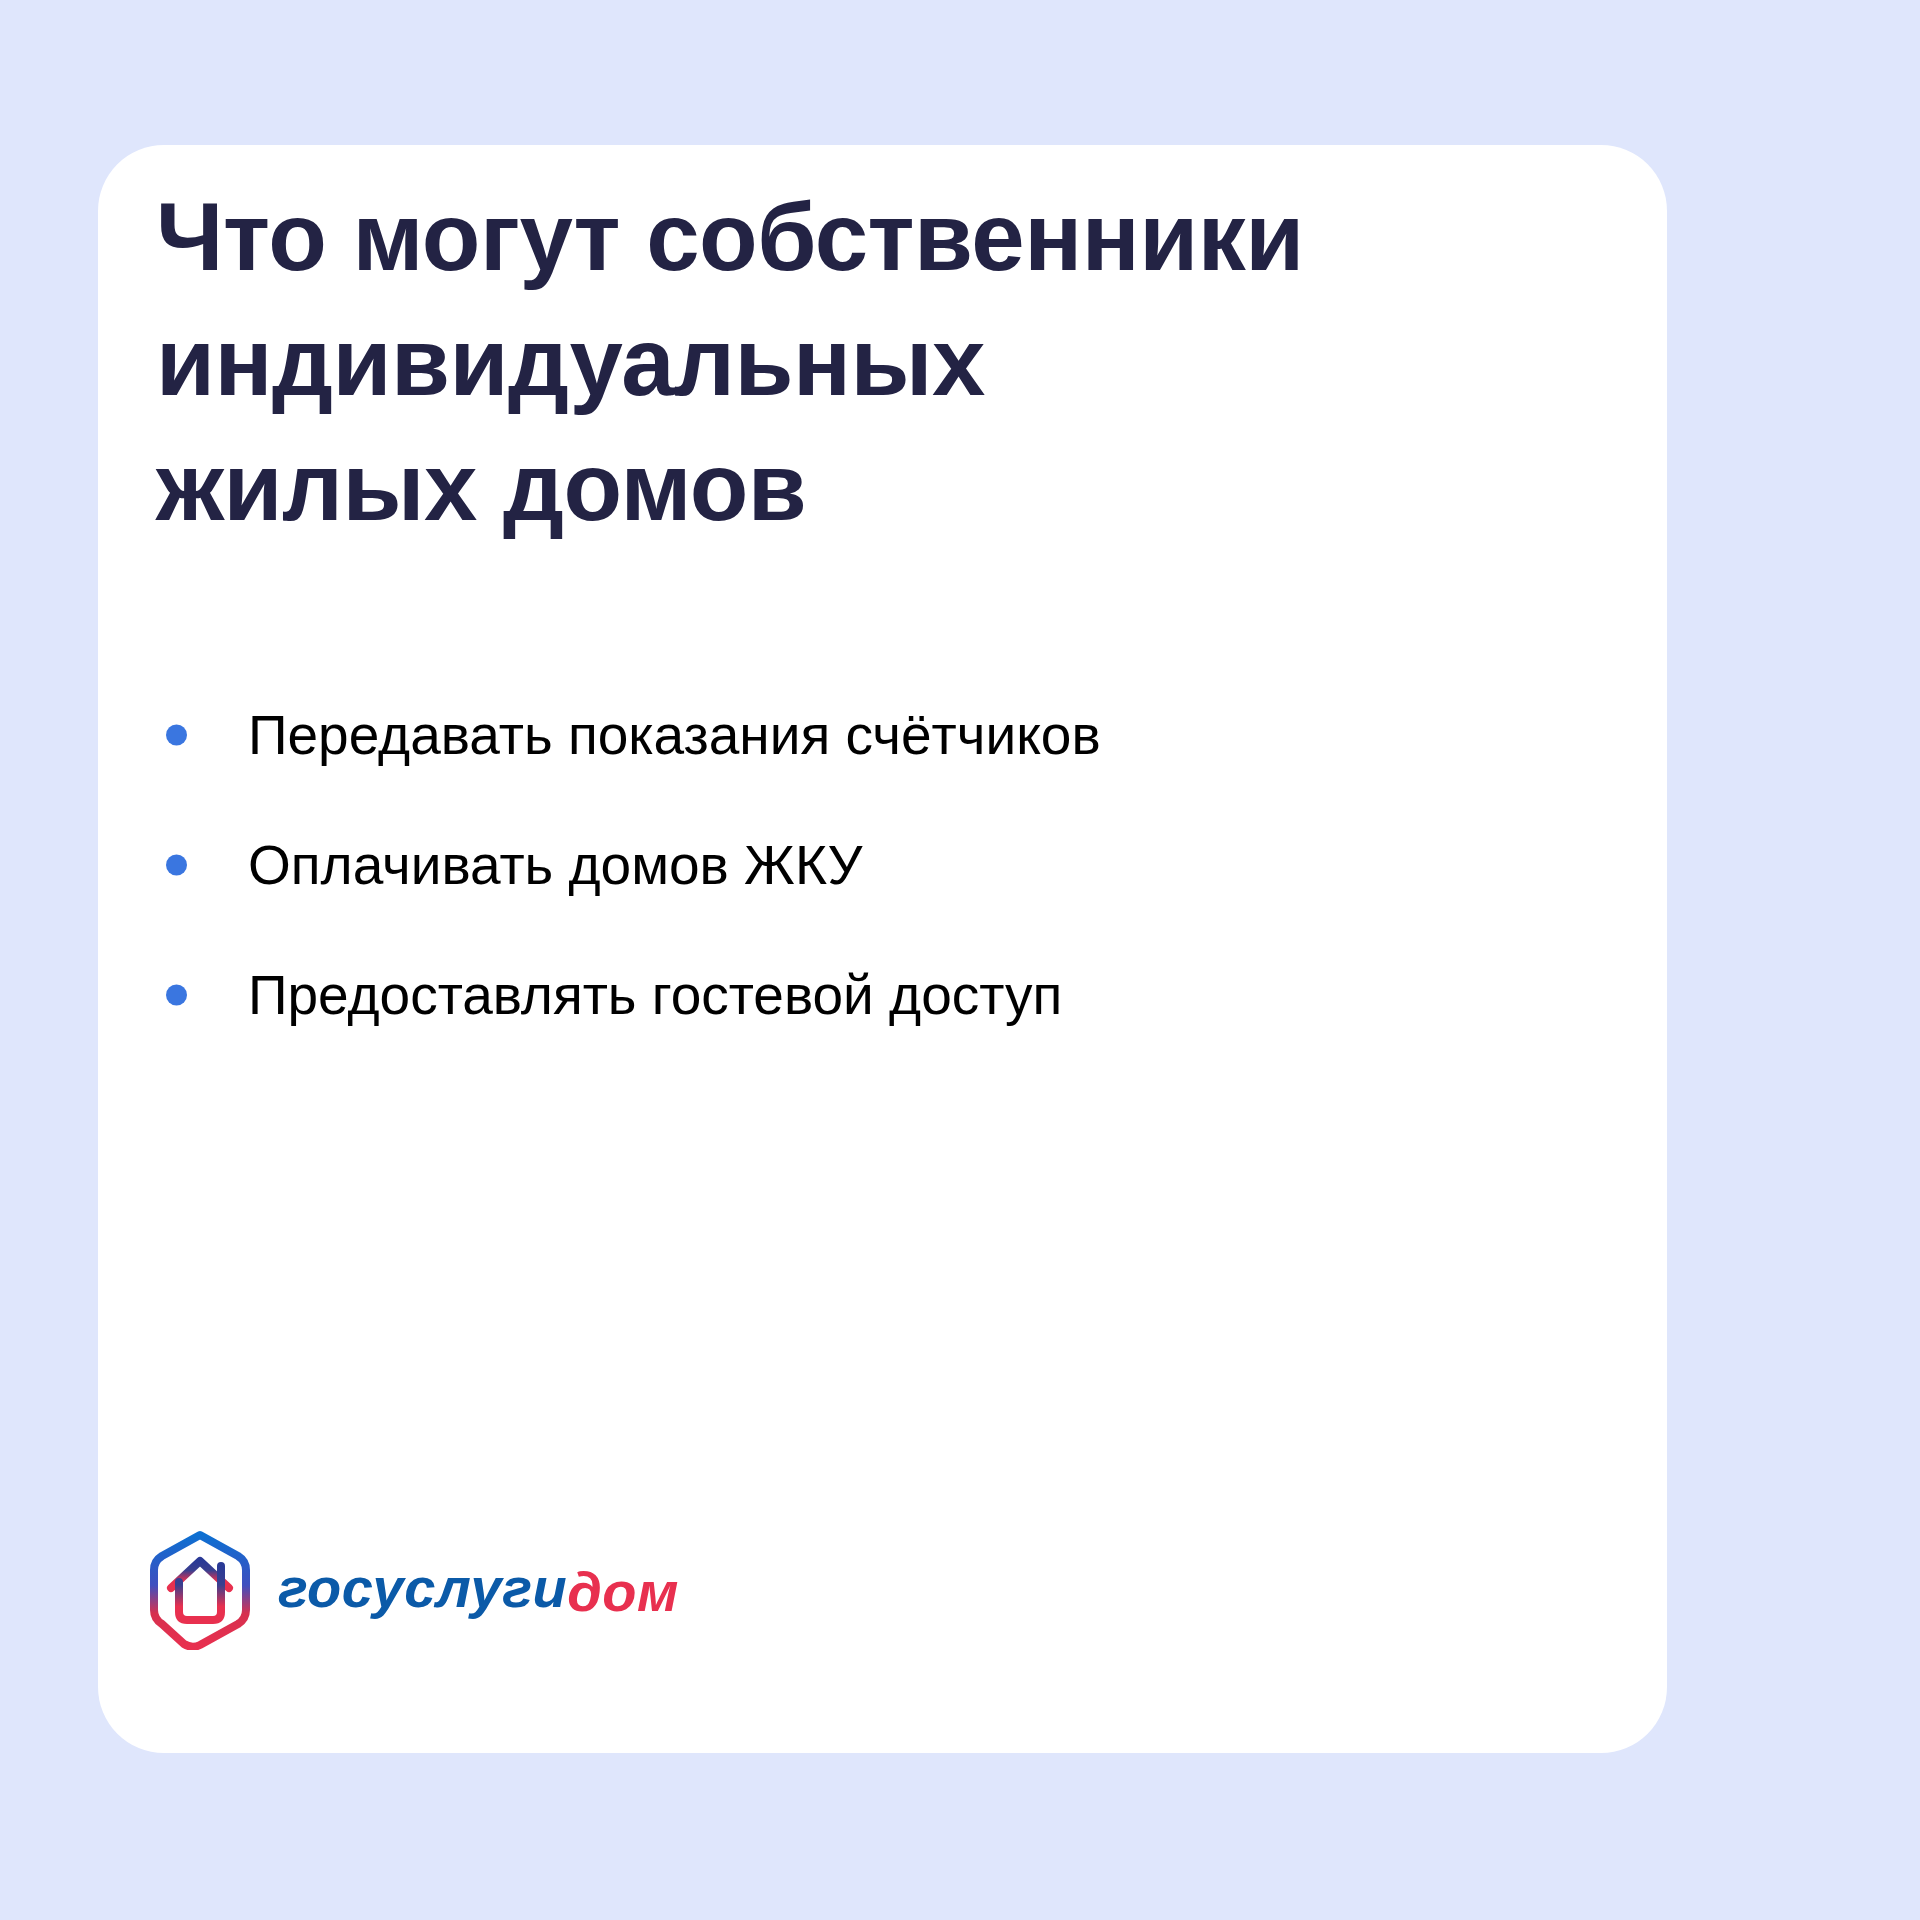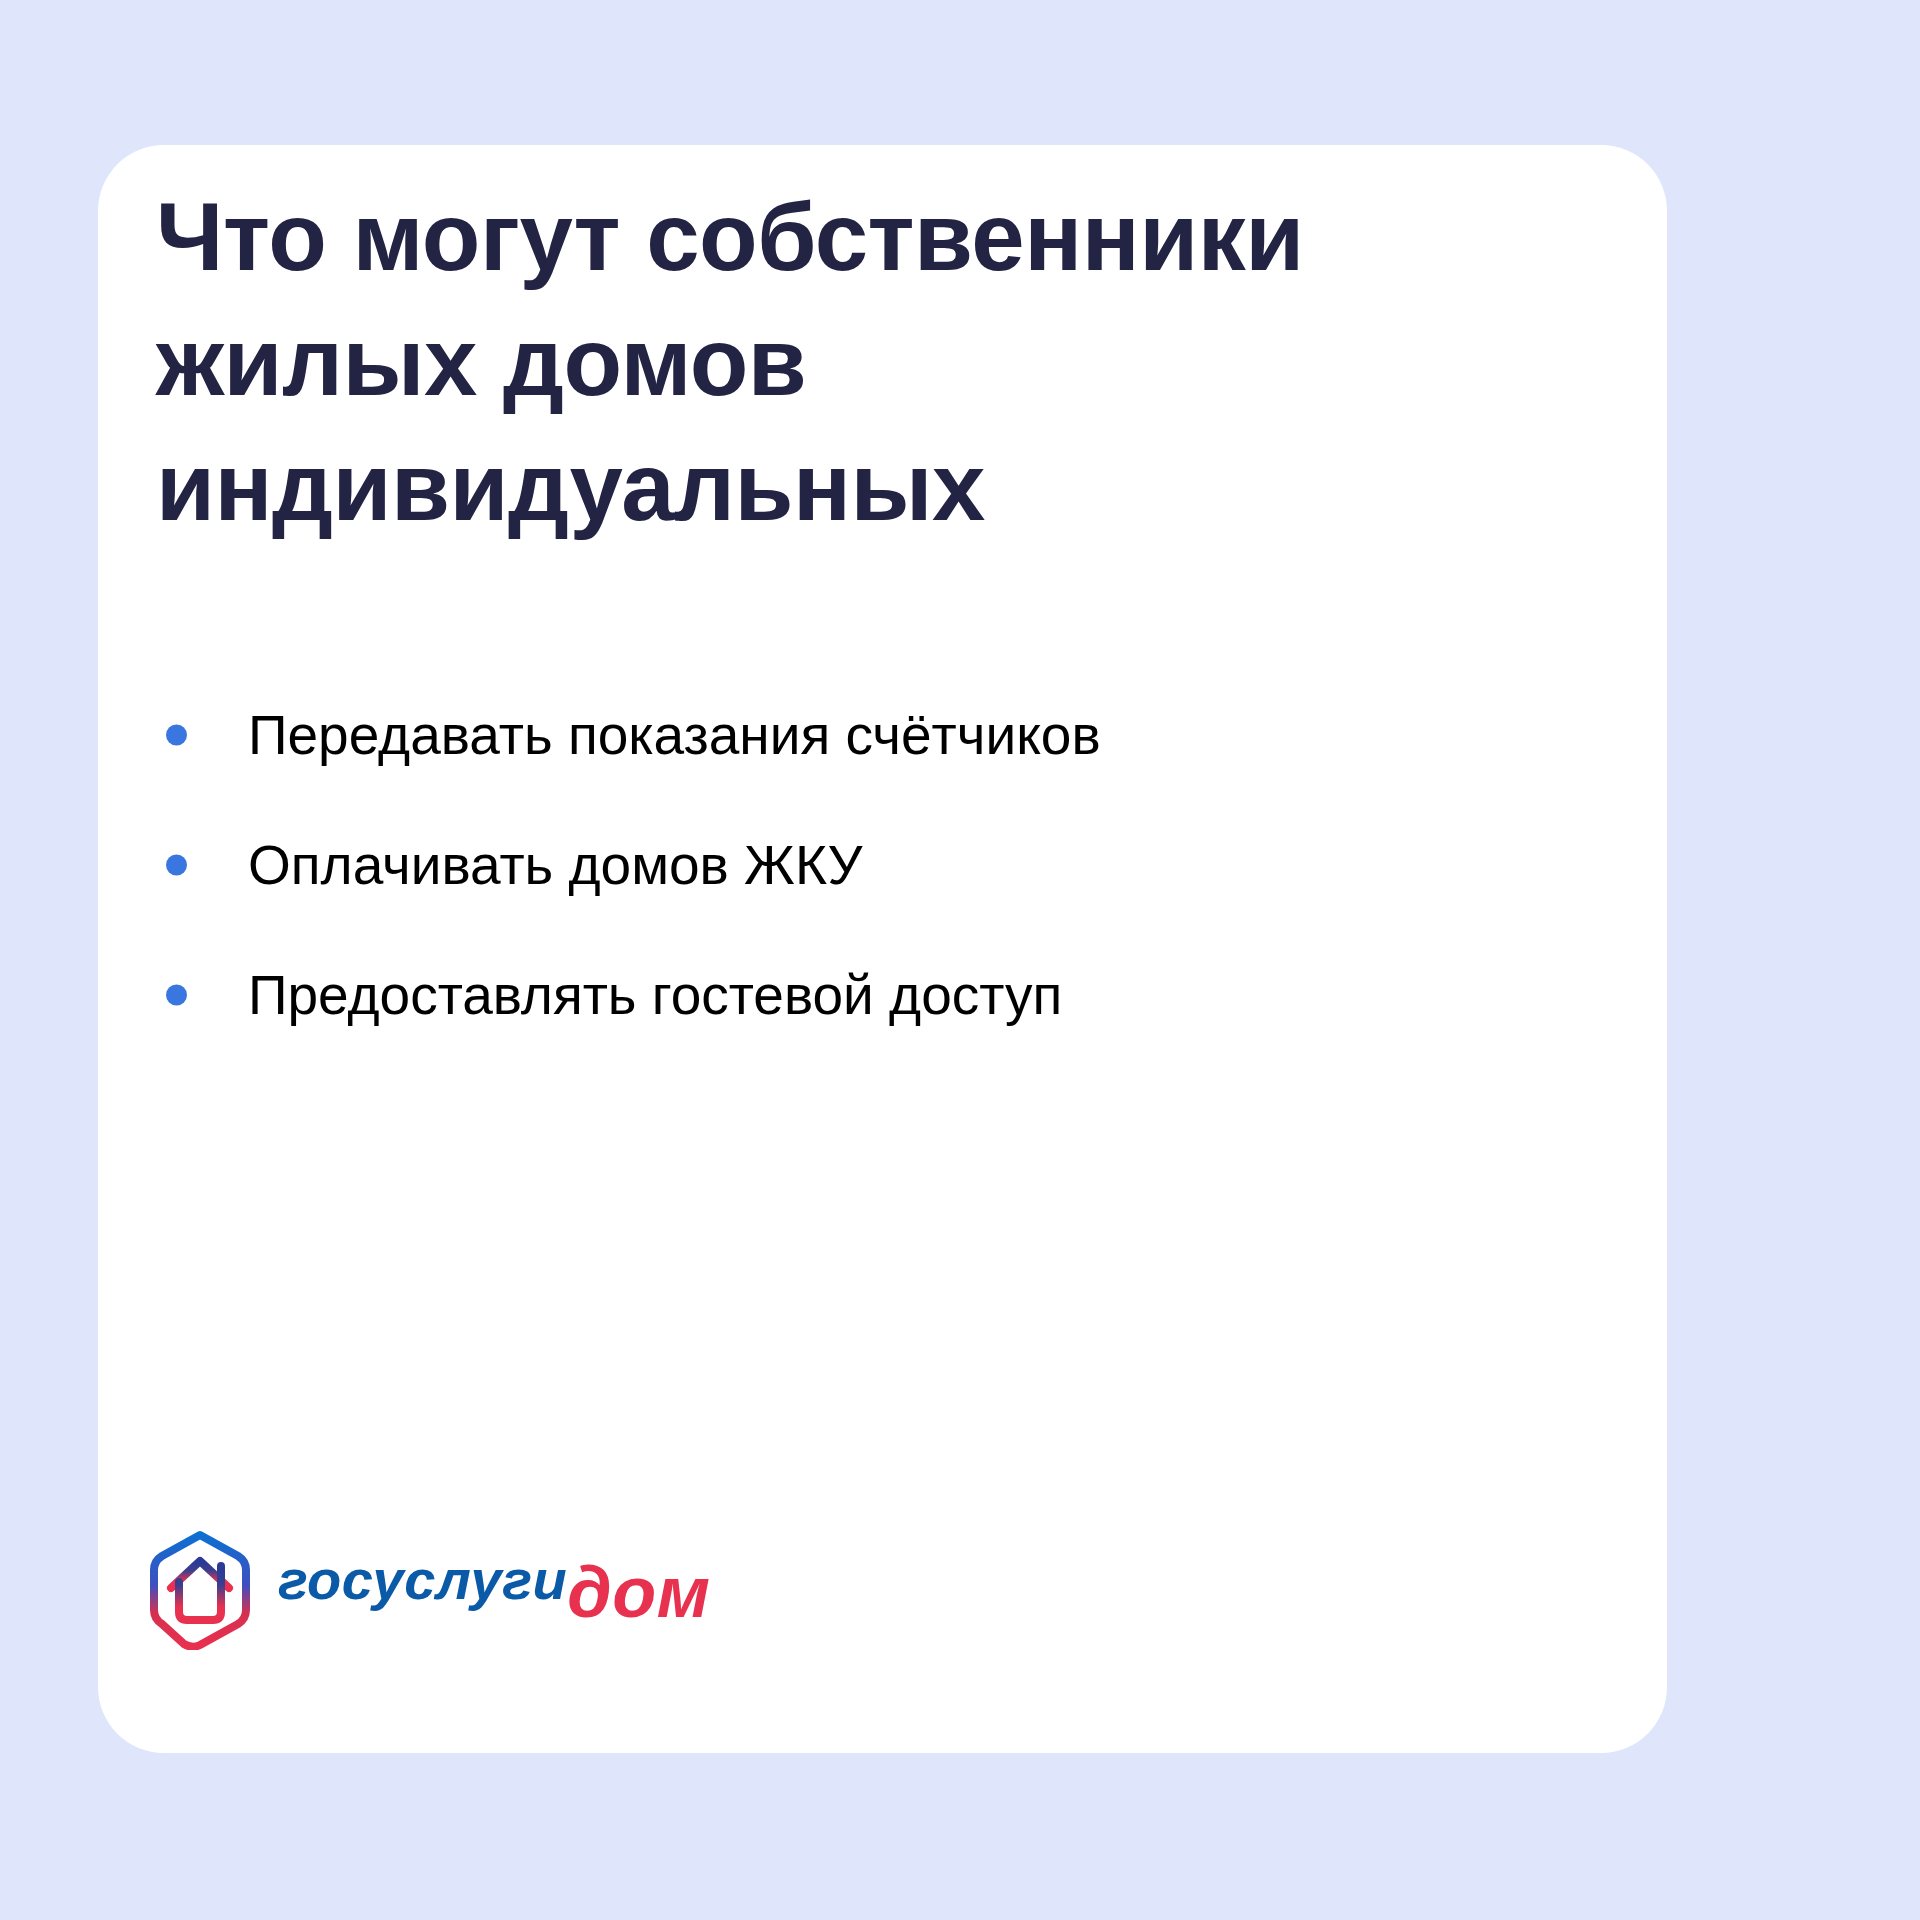--- a/index.html
+++ b/index.html
@@ -112,38 +112,38 @@
   .logo-top {
     color: #0b5aa8;
     font-size: 56px;
     font-weight: 700;
     font-style: italic;
     letter-spacing: 0.5px;
     font-family: "Liberation Sans", "DejaVu Sans", sans-serif;
   }
   .logo-bottom {
     color: #e8304f;
-    font-size: 72px;
+    font-size: 56px;
     font-weight: 700;
     font-style: italic;
     letter-spacing: 0.5px;
     margin-top: 4px;
     font-family: "Liberation Sans", "DejaVu Sans", sans-serif;
   }
 </style>
 </head>
 <body>
 
 <div class="poster">
   <div class="card">
 
     <div class="title">
       <span class="title-line">Что могут собственники</span>
+      <span class="title-line">индивидуальных</span>
       <span class="title-line">жилых домов</span>
-      <span class="title-line">индивидуальных</span>
     </div>
 
     <div class="bullets">
 
       <div class="bullet-row">
         <span class="bullet-dot"></span>
         <span class="bullet-text">Передавать показания счётчиков</span>
       </div>
 
       <div class="bullet-row">

